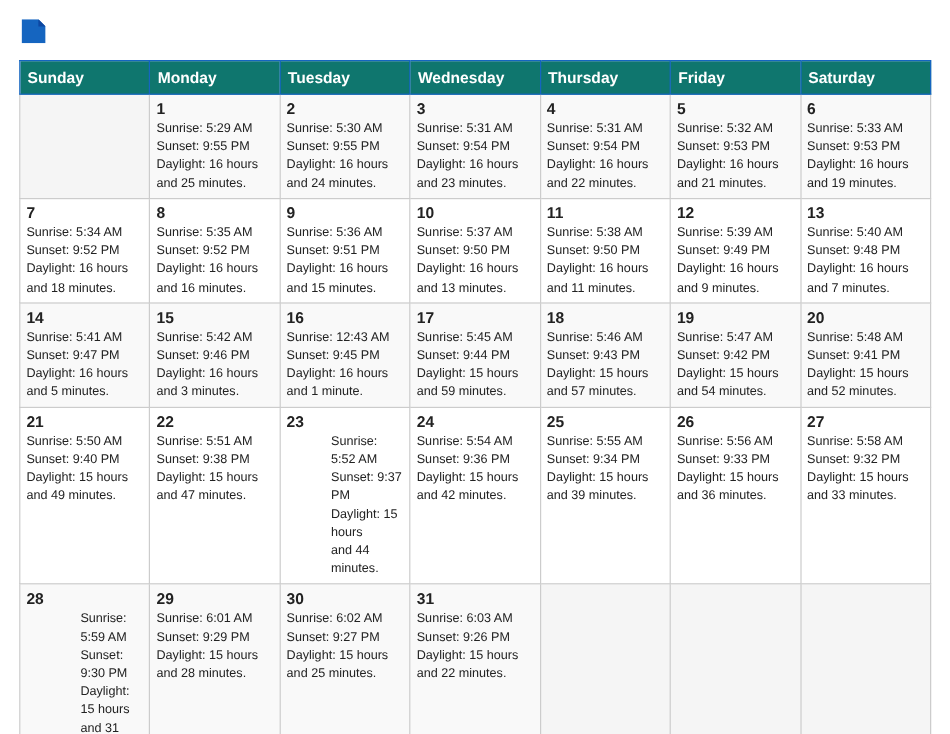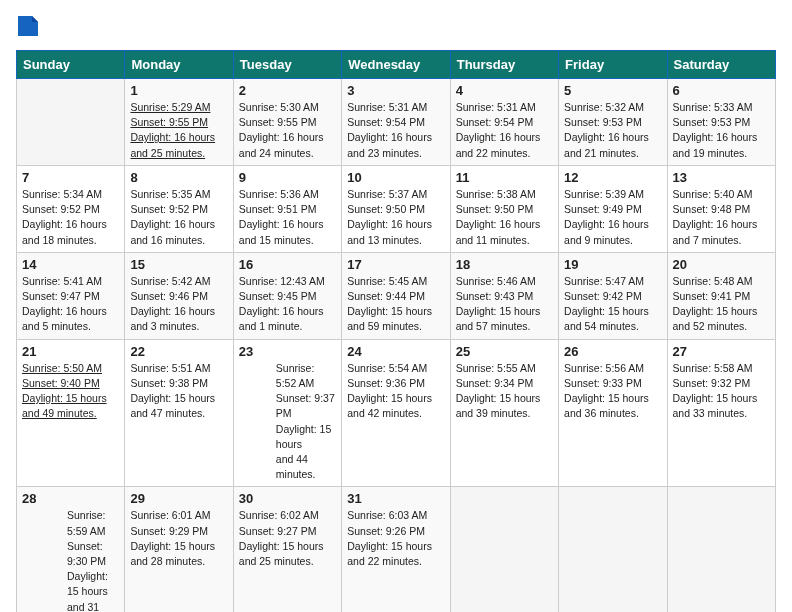--- a/index.html
+++ b/index.html
@@ -117,21 +117,21 @@
         <th>Thursday</th>
         <th>Friday</th>
         <th>Saturday</th>
       </tr>
   </thead>
   <tbody id="calendar-body">
   <tr>
         <td class="empty-cell"></td>
         <td>
           <span class="day-num">1</span>
-          <div class="day-info" style="white-space: pre-line; text-decoration: underline;">Sunrise: 5:29 AM
+          <div class="day-info" style="white-space: pre-line;">Sunrise: 5:29 AM
 Sunset: 9:55 PM
 Daylight: 16 hours
 and 25 minutes.</div>
         </td>
         <td>
           <span class="day-num">2</span>
           <div class="day-info" style="white-space: pre-line;">Sunrise: 5:30 AM
 Sunset: 9:55 PM
 Daylight: 16 hours
 and 24 minutes.</div>
@@ -263,21 +263,21 @@
           <span class="day-num">20</span>
           <div class="day-info" style="white-space: pre-line;">Sunrise: 5:48 AM
 Sunset: 9:41 PM
 Daylight: 15 hours
 and 52 minutes.</div>
         </td>
       </tr>
       <tr>
         <td>
           <span class="day-num">21</span>
-          <div class="day-info" style="white-space: pre-line; text-decoration: underline;">Sunrise: 5:50 AM
+          <div class="day-info" style="white-space: pre-line;">Sunrise: 5:50 AM
 Sunset: 9:40 PM
 Daylight: 15 hours
 and 49 minutes.</div>
         </td>
         <td>
           <span class="day-num">22</span>
           <div class="day-info" style="white-space: pre-line;">Sunrise: 5:51 AM
 Sunset: 9:38 PM
 Daylight: 15 hours
 and 47 minutes.</div>

